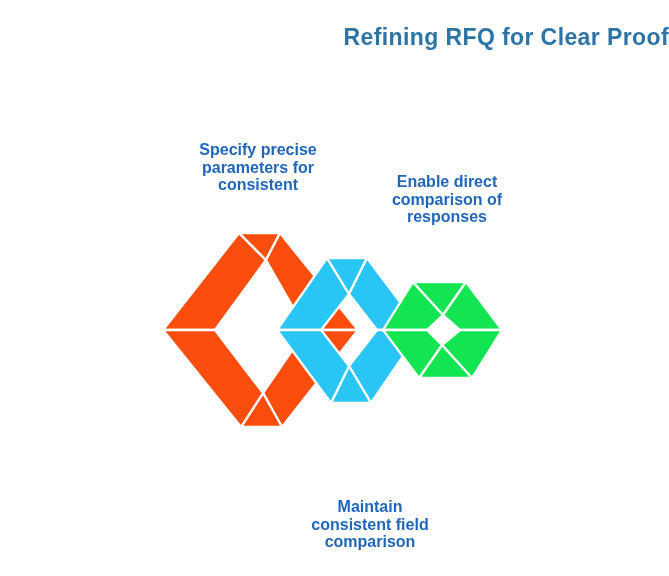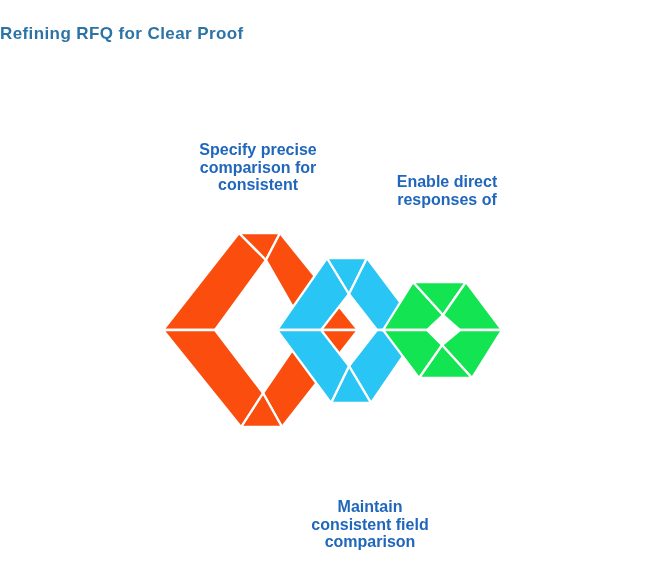--- a/index.html
+++ b/index.html
@@ -15,22 +15,22 @@
     margin: 0 auto;
     background: var(--c-background, #fff);
     overflow: hidden;
   }
   .title {
     position: absolute;
     top: 24px;
     left: 0;
     width: 669px;
     margin: 0;
-    text-align: left;
-    font-size: 17px;
+    text-align: right;
+    font-size: 23px;
     font-weight: bold;
     letter-spacing: 0.4px;
     color: var(--c-title, #2C73A6);
   }
   .diagram-svg {
     position: absolute;
     top: 0;
     left: 0;
   }
   .facet {
@@ -87,27 +87,28 @@
       <polygon class="facet fill-green" points="413,282 466,282 443,315"></polygon>
       <polygon class="facet fill-green" points="466,282 502,330 460,330 443,315"></polygon>
       <polygon class="facet fill-green" points="502,330 472,378 442,345 460,330"></polygon>
       <polygon class="facet fill-green" points="472,378 419,378 442,345"></polygon>
       <polygon class="facet fill-green" points="419,378 383,330 427,330 442,345"></polygon>
     </g>
   </svg>
 
   <div class="label label-specify">
     <div>Specify precise</div>
-    <div>comparison for</div>
+    <div>parameters for</div>
     <div>consistent</div>
   </div>
 
   <div class="label label-enable">
     <div>Enable direct</div>
-    <div>responses of</div>
+    <div>comparison of</div>
+    <div>responses</div>
   </div>
 
   <div class="label label-maintain">
     <div>Maintain</div>
     <div>consistent field</div>
     <div>comparison</div>
   </div>
 
 </div>
 

